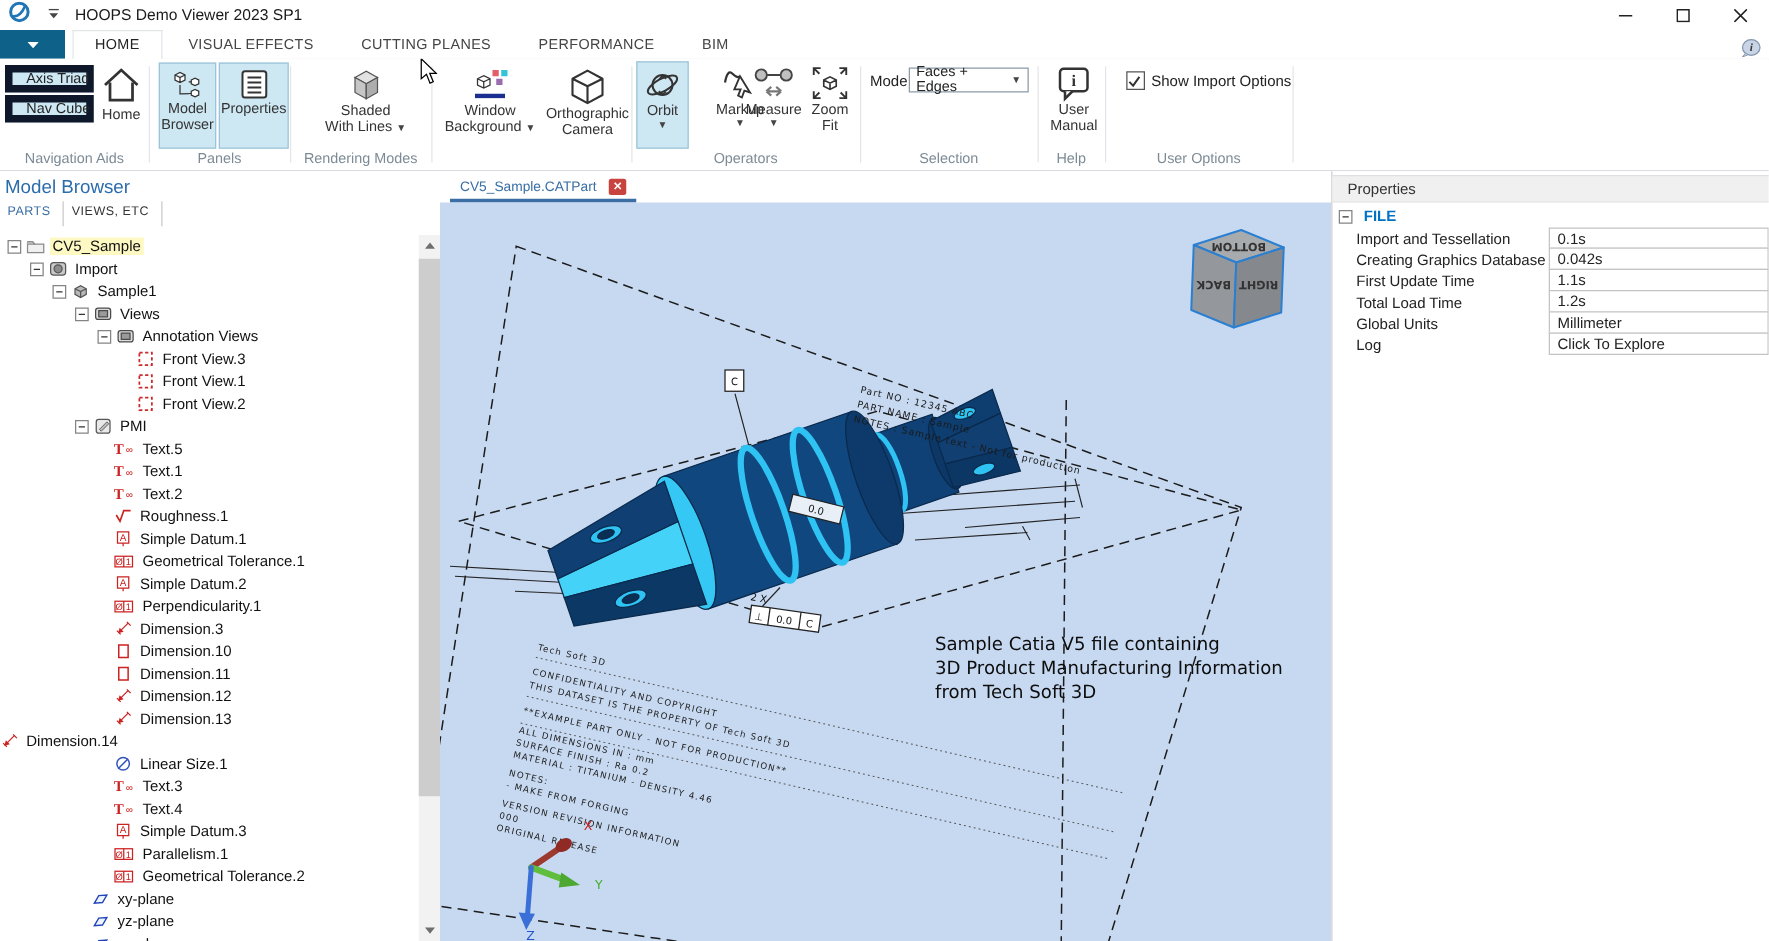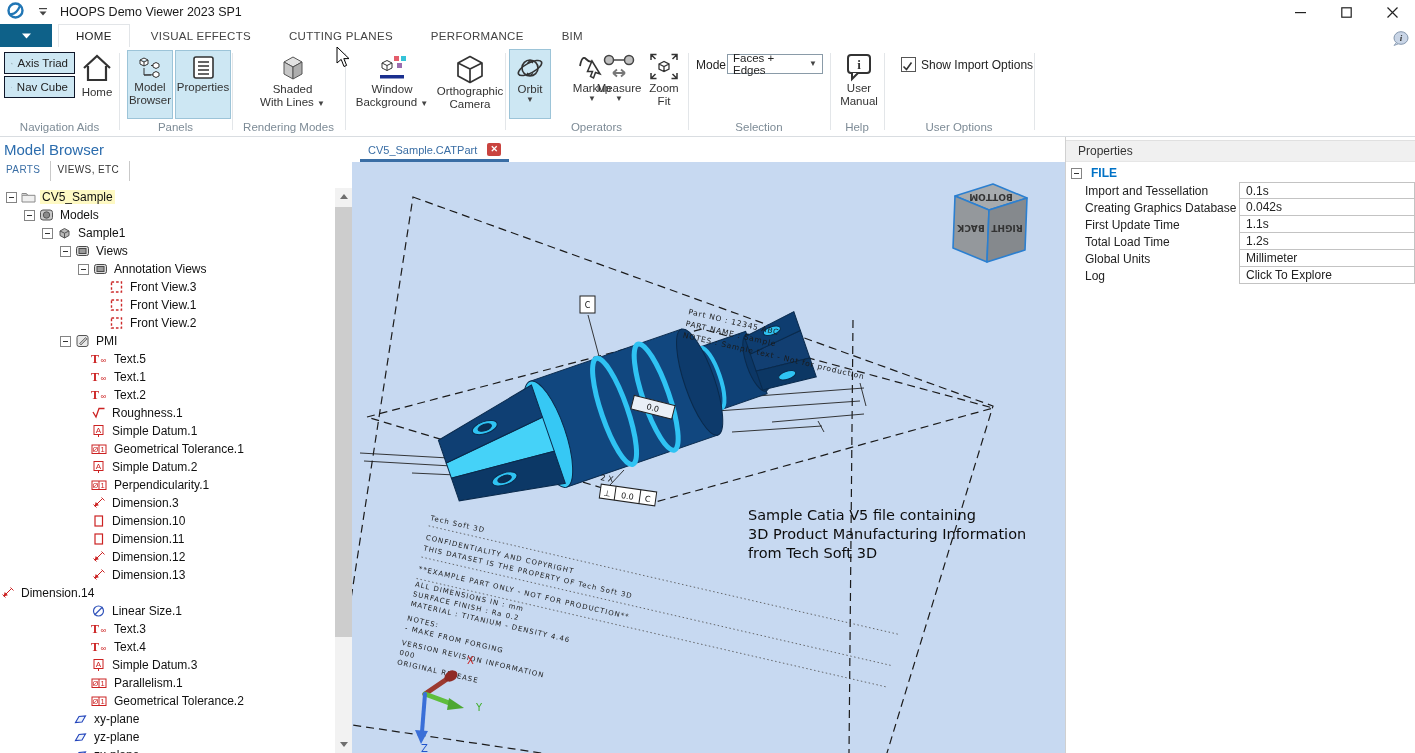--- a/index.html
+++ b/index.html
@@ -19,21 +19,21 @@
   .file-btn{width:52px;background:#0e6189;color:#fff;display:flex;align-items:center;justify-content:center;flex:none;cursor:default;}
   .rtabs{display:flex;margin-left:6px;}
   .rtab{padding:0 17px;display:flex;align-items:center;font-size:11.5px;letter-spacing:.3px;color:#444;white-space:nowrap;margin-right:4px;}
   .rtab.active{background:#fff;border:1px solid #e2e5e8;border-bottom:1px solid #fff;margin-bottom:-1px;color:#222;}
   .info-bubble{margin-left:auto;margin-right:6px;display:flex;align-items:flex-end;padding-bottom:1px;}
 
   
   .ribbon{position:absolute;top:47px;left:0;right:0;height:89px;background:#fff;border-bottom:1px solid #d9dde1;}
   .gsep{position:absolute;top:6px;bottom:6px;width:1px;background:#e3e6e9;}
   .group-label{position:absolute;bottom:3px;text-align:center;font-size:11.5px;color:#7d8b96;white-space:nowrap;}
-  .btn-toggle{position:absolute;height:22px;display:flex;align-items:center;gap:5px;background:#cde7f3;border:1px solid #0f172a;font-size:11.5px;color:#222;padding:0 6px;box-sizing:border-box;white-space:nowrap;}
+  .btn-toggle{position:absolute;height:22px;display:flex;align-items:center;gap:5px;background:#cde7f3;border:6px solid #0f172a;font-size:11.5px;color:#222;padding:0 6px;box-sizing:border-box;white-space:nowrap;}
   .big-btn{position:absolute;display:flex;flex-direction:column;align-items:center;justify-content:flex-start;font-size:11.5px;color:#333;text-align:center;box-sizing:border-box;padding-top:3px;}
   .big-btn.active{background:#cde7f3;border:1px solid #9cc4d8;}
   .big-btn .lbl{line-height:13px;white-space:nowrap;}
   .caret{font-size:8px;color:#444;line-height:8px;}
   .mode-label{position:absolute;left:696px;top:11px;font-size:12px;color:#222;}
   .dropdown{position:absolute;left:727px;top:7px;width:96px;height:20px;border:1px solid #8a9ba8;background:#fff;font-size:11.5px;color:#222;display:flex;align-items:center;padding:0 5px;box-sizing:border-box;}
   .dropdown .caret{margin-left:auto;}
   .checkbox{position:absolute;left:901px;top:10px;width:13px;height:13px;border:1px solid #555;background:#fff;}
   .cb-label{position:absolute;left:921px;top:11px;font-size:12px;color:#222;white-space:nowrap;}
   .cursor-ptr{position:absolute;left:336px;top:0px;}
@@ -316,21 +316,21 @@
         <div class="tree-row" style="padding-left: 24px;">
           <div class="expander">
             <i></i>
           </div>
           <span class="ticon">
             <svg width="15" height="14" viewBox="0 0 15 14">
               <rect x="1.5" y="2" width="12" height="10" rx="2.5" fill="#c9c9c9" stroke="#555"></rect>
               <circle cx="7.5" cy="7" r="3.2" fill="#8b8b8b" stroke="#555"></circle>
             </svg>
           </span>
-          <span class="tlabel">Models</span>
+          <span class="tlabel">Import</span>
         </div>
         <div class="tree-row" style="padding-left: 42px;">
           <div class="expander">
             <i></i>
           </div>
           <span class="ticon">
             <svg width="15" height="14" viewBox="0 0 15 14">
               <path d="M3,5 L7.5,2.5 L12,5 L12,9.5 L7.5,12 L3,9.5 Z" fill="#b9b9b9" stroke="#555"></path>
               <path d="M3,5 L7.5,7.2 L12,5 M7.5,7.2 V12" fill="none" stroke="#555"></path>
             </svg>

